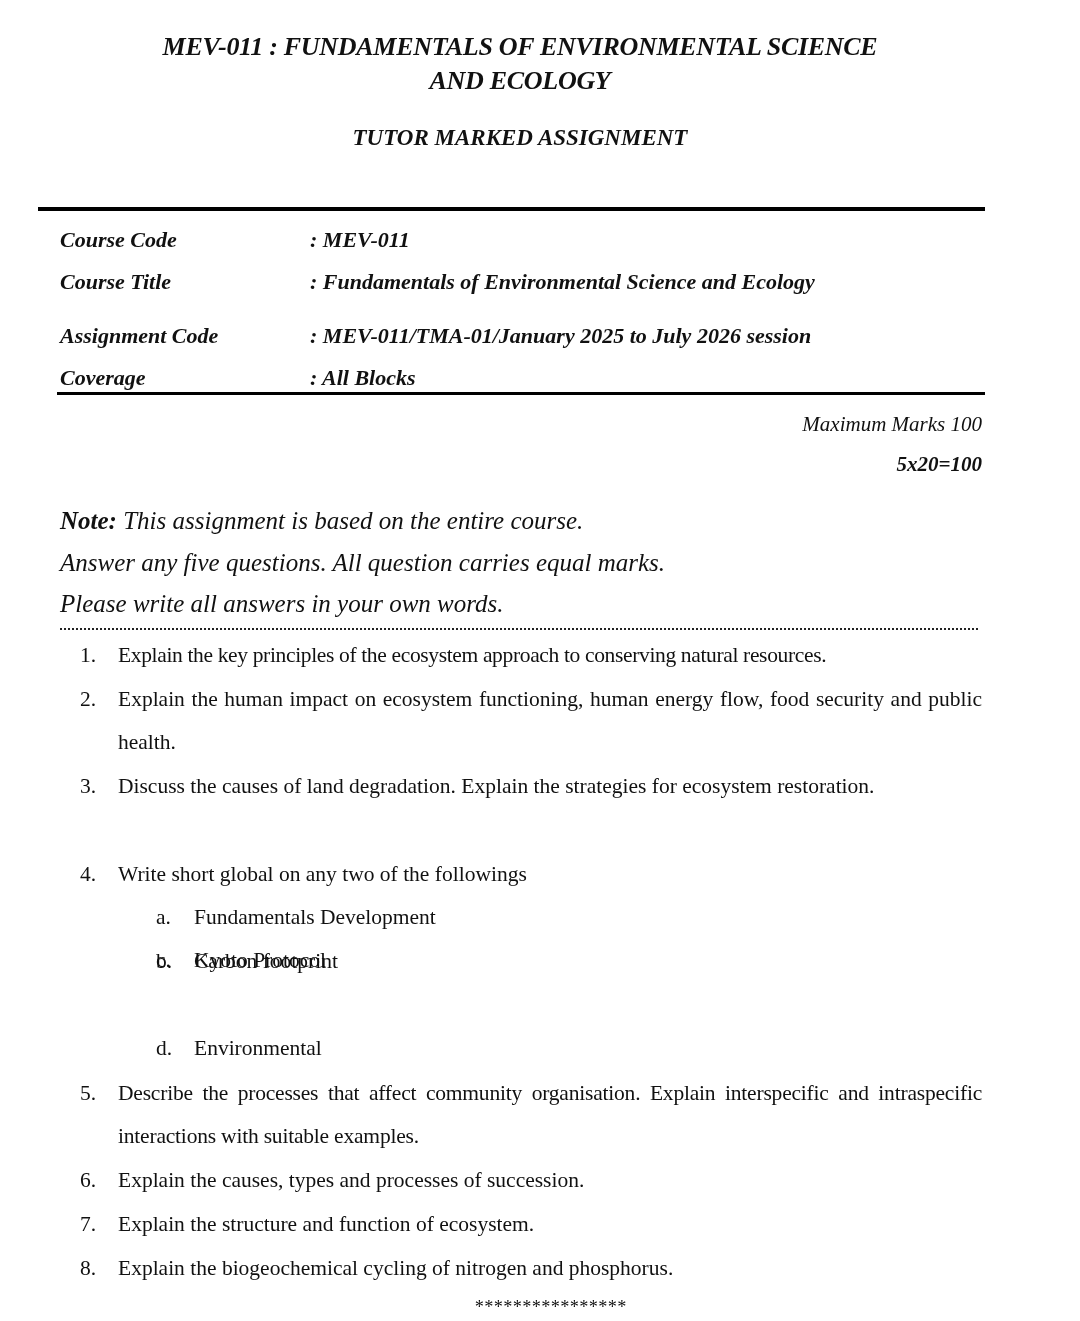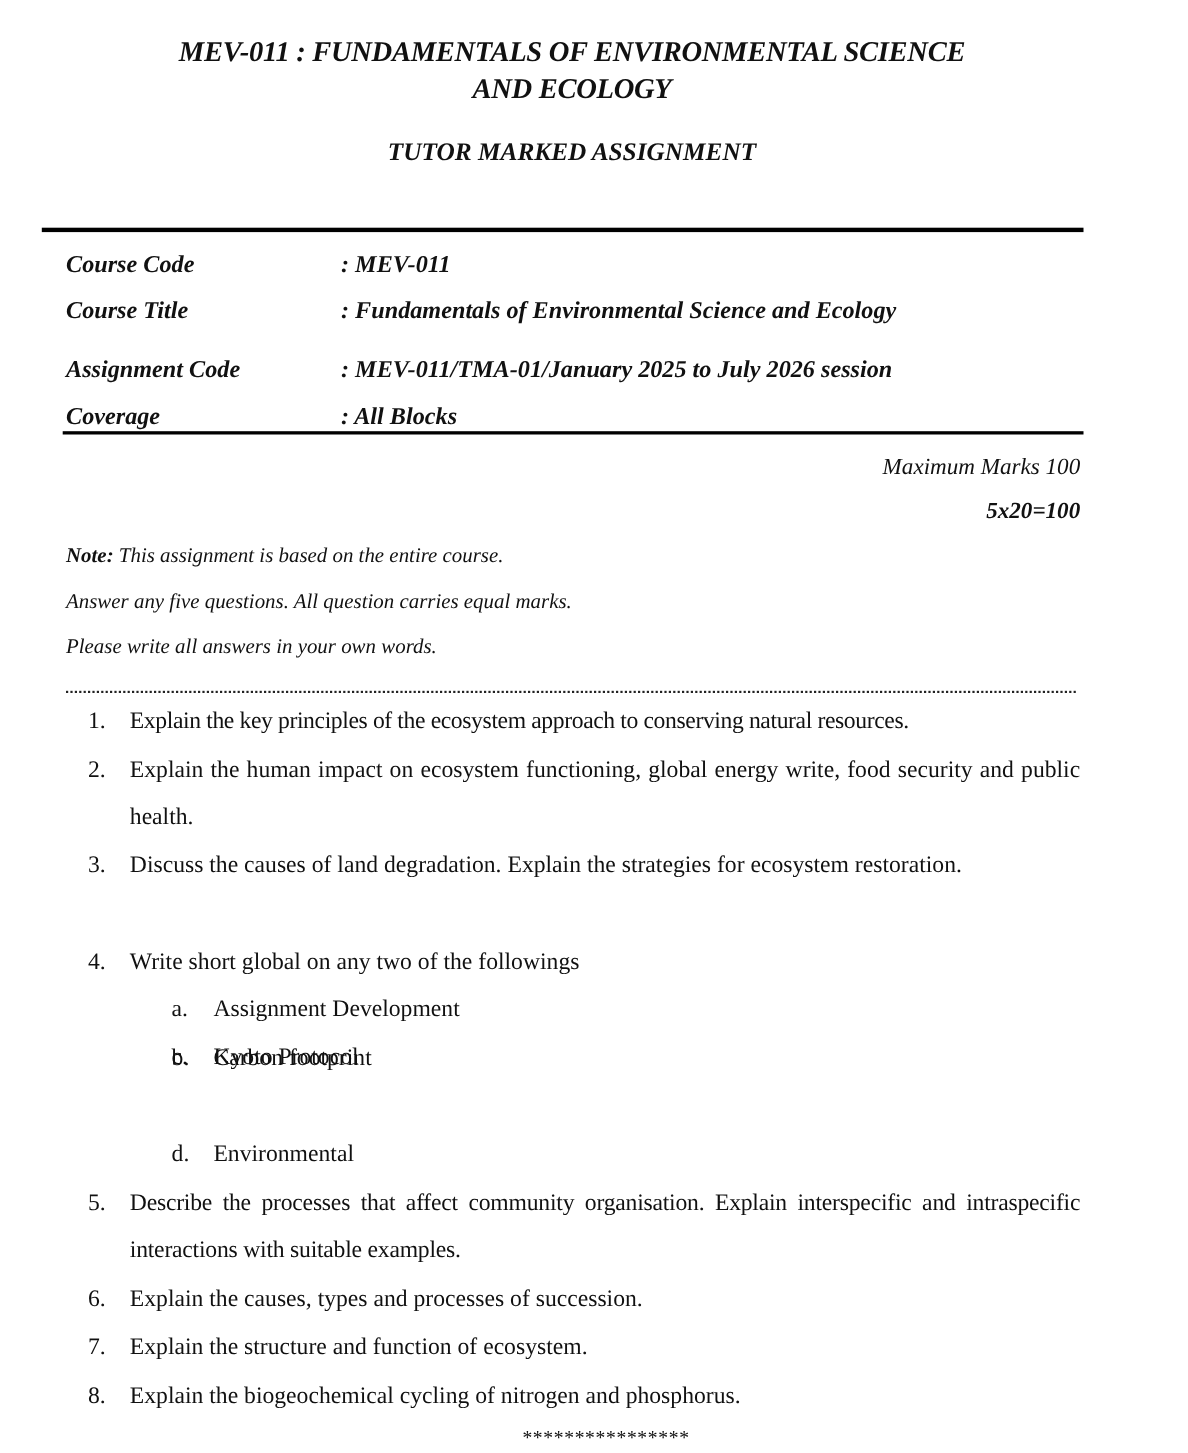--- a/index.html
+++ b/index.html
@@ -33,21 +33,21 @@
     .meta-label, .meta-value {
       font-weight: bold; font-size: 22px;
     }
     .meta-label { left: 60px; }
     .meta-value { left: 310px; }
     .marks {
       right: 98px; font-size: 21px; text-align: center;
     }
     .marks.bold { font-weight: bold; margin-left: 15px; }
     .note {
-      left: 60px; font-size: 19px;
+      left: 60px; font-size: 25px; margin-top: 12px;
     }
     .note b { font-weight: bold; }
     .dash-line {
       position: absolute; left: 60px; top: 628px; width: 918px; height: 0;
       border-top: 2px dotted #222;
     }
     .q {
       position: absolute; left: 80px; width: 902px; font-size: 21.5px; line-height: 43px;
     }
     .q .num {
@@ -101,35 +101,35 @@
 <div class="dash-line"></div>
 
 <div>
   <div class="q" style="top:634px;">
     <span class="num">1.</span>
     <span class="txt" style="letter-spacing:-0.35px;">Explain the key principles of the ecosystem approach to conserving natural resources.</span>
   </div>
 
   <div class="q" style="top:678px;">
     <span class="num">2.</span>
-    <span class="txt">Explain the human impact on ecosystem functioning, global energy write, food security and public health.</span>
+    <span class="txt">Explain the human impact on ecosystem functioning, human energy flow, food security and public health.</span>
   </div>
 
   <div class="q" style="top:765px;">
     <span class="num">3.</span>
     <span class="txt">Discuss the causes of land degradation. Explain the strategies for ecosystem restoration.</span>
   </div>
 
   <div class="q" style="top:853px;">
     <span class="num">4.</span>
     <span class="txt">Write short global on any two of the followings</span>
   </div>
 
   <div class="sub" style="top:905px;">
-    <span class="num">a.</span><span>Assignment Development</span>
+    <span class="num">a.</span><span>Fundamentals Development</span>
   </div>
   <div class="sub" style="top:949px;">
     <span class="num">b.</span><span>Carbon footprint</span>
   </div>
   <div class="sub" style="top:948px;">
     <span class="num">c.</span><span>Kyoto Protocol</span>
   </div>
   <div class="sub" style="top:1036px;">
     <span class="num">d.</span><span>Environmental</span>
   </div>

